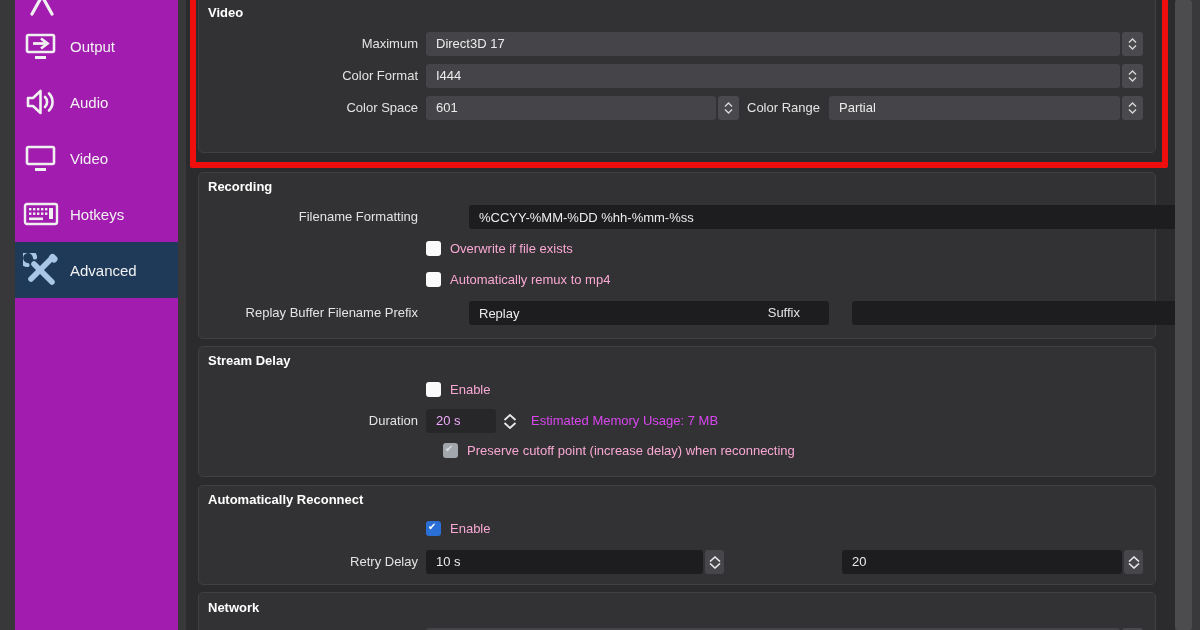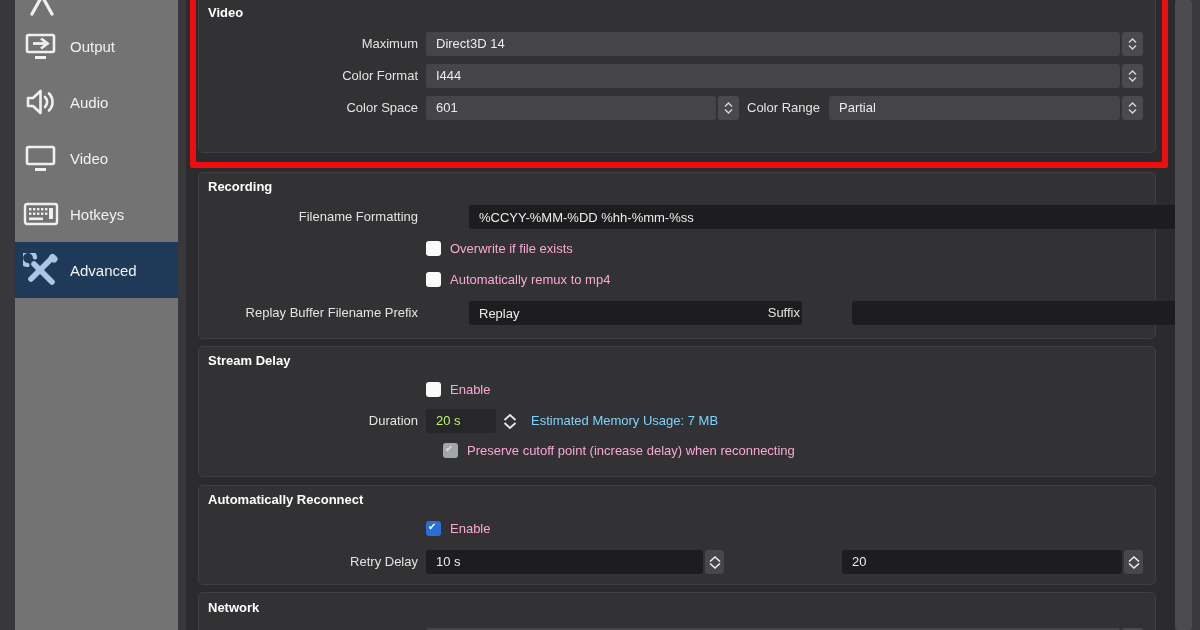--- a/index.html
+++ b/index.html
@@ -4,53 +4,53 @@
 <style>
   * { margin:0; padding:0; box-sizing:border-box; }
   html,body { background:#38383a; }
   .stage {
     position:relative; width:1200px; height:630px; overflow:hidden;
     background:#38383a;
     font-family:"Liberation Sans", sans-serif;
     color:#e3e3e3; font-size:13px;
   }
   
-  .sidebar { position:absolute; left:15px; top:0; width:163px; height:630px; background:#737373; overflow:hidden; }
+  .sidebar { position:absolute; left:15px; top:0; width:163px; height:630px; background:#a21caf; overflow:hidden; }
   .side-item { position:absolute; left:0; width:163px; height:56px; display:flex; align-items:center; gap:10px; padding-left:7px; cursor:pointer; }
   .side-item.selected { background:#1e3a58; }
   .side-item .ic { width:38px; height:34px; display:flex; align-items:center; justify-content:center; flex:0 0 38px; }
   .side-item .lbl { font-size:15px; color:#f2f2f2; white-space:nowrap; }
   .partial-icon { position:absolute; left:10px; top:-10px; }
   
   .content { position:absolute; left:186px; top:0; width:989px; height:630px; background:#2b2b2d; }
   .grp { position:absolute; left:12px; width:958px; background:#323234; border:1px solid #404043; border-radius:5px; }
   .grp-title { position:absolute; left:9px; font-weight:bold; font-size:13px; color:#ffffff; white-space:nowrap; }
   .row-label { position:absolute; left:0; width:219px; text-align:right; line-height:24px; color:#e3e3e3; white-space:nowrap; }
   .mini-label { position:absolute; line-height:24px; color:#e3e3e3; white-space:nowrap; }
   
   .combo { position:absolute; height:24px; display:flex; }
   .combo-body { flex:1; background:#454549; border-radius:3px; line-height:24px; padding-left:10px; color:#ececec; white-space:nowrap; overflow:hidden; }
   .combo-btn { width:21px; margin-left:2px; background:#4a4a4e; border-radius:3px; display:flex; flex-direction:column; align-items:center; justify-content:center; gap:2px; cursor:pointer; }
   
   .tinput { position:absolute; height:24px; background:#1d1d1f; border:none; border-radius:3px; color:#ebebeb; font-size:13px; font-family:"Liberation Sans",sans-serif; padding:0 10px; outline:none;margin-left:43px; }
   
   .spin { position:absolute; height:24px; display:flex; }
   .spin-body { flex:1; background:#1d1d1f; border-radius:3px; line-height:24px; padding-left:10px; color:#ebebeb; white-space:nowrap; }
-  .spin.disabled .spin-body { background:#27272a; color:#bef264; }
+  .spin.disabled .spin-body { background:#27272a; color:#f0abfc; }
   .spin-btn { width:19px; margin-left:2px; background:#47474b; border-radius:3px; display:flex; flex-direction:column; align-items:center; justify-content:center; gap:1px; cursor:pointer; }
   .bare-arrows { position:absolute; width:20px; height:24px; display:flex; flex-direction:column; align-items:center; justify-content:center; gap:1px; cursor:pointer; }
   
   .cb-row { position:absolute; display:flex; align-items:center; gap:9px; height:16px; cursor:pointer; }
   .cb { width:15px; height:15px; border-radius:3px; background:#fbfbfb; flex:0 0 15px; position:relative; }
   .cb.checked { background:#2a6fd6; }
   .cb.checked::after { content:"\2714"; position:absolute; left:2px; top:0px; font-size:10px; color:#ffffff; }
   .cb.checked.disabled { background:#a2a7ad; }
   .cb.checked.disabled::after { color:#d9dee3; }
   .cb-text { color:#f9a8d4; white-space:nowrap; }
-  .plain-text { position:absolute; line-height:24px; color:#7dd3fc; white-space:nowrap; }
+  .plain-text { position:absolute; line-height:24px; color:#d946ef; white-space:nowrap; }
   
   .red-rect { position:absolute; left:190px; top:-12px; width:978px; height:180px; border:6px solid #ee0e0e; border-radius:2px; pointer-events:none; z-index:50; }
   
   .scroll-track { position:absolute; left:1175px; top:0; width:25px; height:630px; background:#39393b; }
   .scroll-handle { position:absolute; left:1175px; top:0; width:17px; height:630px; background:#4c4c4f; border-radius:3px; cursor:pointer; }
   svg { display:block; }
 </style>
 </head>
 <body>
 
@@ -134,21 +134,21 @@
     </div>
   </div>
 
   <div class="content">
 
     <div class="grp" style="top:-8px; height:161px;">
       <div class="grp-title" style="top:12px">Video</div>
 
       <div class="row-label" style="top:39px">Maximum</div>
       <div class="combo" style="left:227px; top:39px; width:717px;">
-        <div class="combo-body">Direct3D 14</div>
+        <div class="combo-body">Direct3D 17</div>
         <div class="combo-btn">
           <svg width="9" height="5" viewBox="0 0 9 5">
               <path d="M1 4.5 L4.5 1 L8 4.5" stroke="#d6d6d6" stroke-width="1.4" fill="none"></path>
             </svg>
           <svg width="9" height="5" viewBox="0 0 9 5">
               <path d="M1 0.5 L4.5 4 L8 0.5" stroke="#d6d6d6" stroke-width="1.4" fill="none"></path>
             </svg>
         </div>
       </div>
 
@@ -201,21 +201,21 @@
         <span class="cb"></span>
         <span class="cb-text">Overwrite if file exists</span>
       </div>
 
       <div class="cb-row" style="left:227px; top:98px;">
         <span class="cb"></span>
         <span class="cb-text">Automatically remux to mp4</span>
       </div>
 
       <div class="row-label" style="top:128px">Replay Buffer Filename Prefix</div>
-      <input class="tinput" style="left: 227px; top: 128px; width: 333px;" value="Replay">
+      <input class="tinput" style="left: 227px; top: 128px; width: 360px;" value="Replay">
       <div class="mini-label" style="left:561px; top:128px; width:40px; text-align:right;">Suffix</div>
       <input class="tinput" style="left: 610px; top: 128px; width: 336px;" value="">
     </div>
 
     <div class="grp" style="top:346px; height:131px;">
       <div class="grp-title" style="top:6px">Stream Delay</div>
 
       <div class="cb-row" style="left:227px; top:34px;">
         <span class="cb"></span>
         <span class="cb-text">Enable</span>

